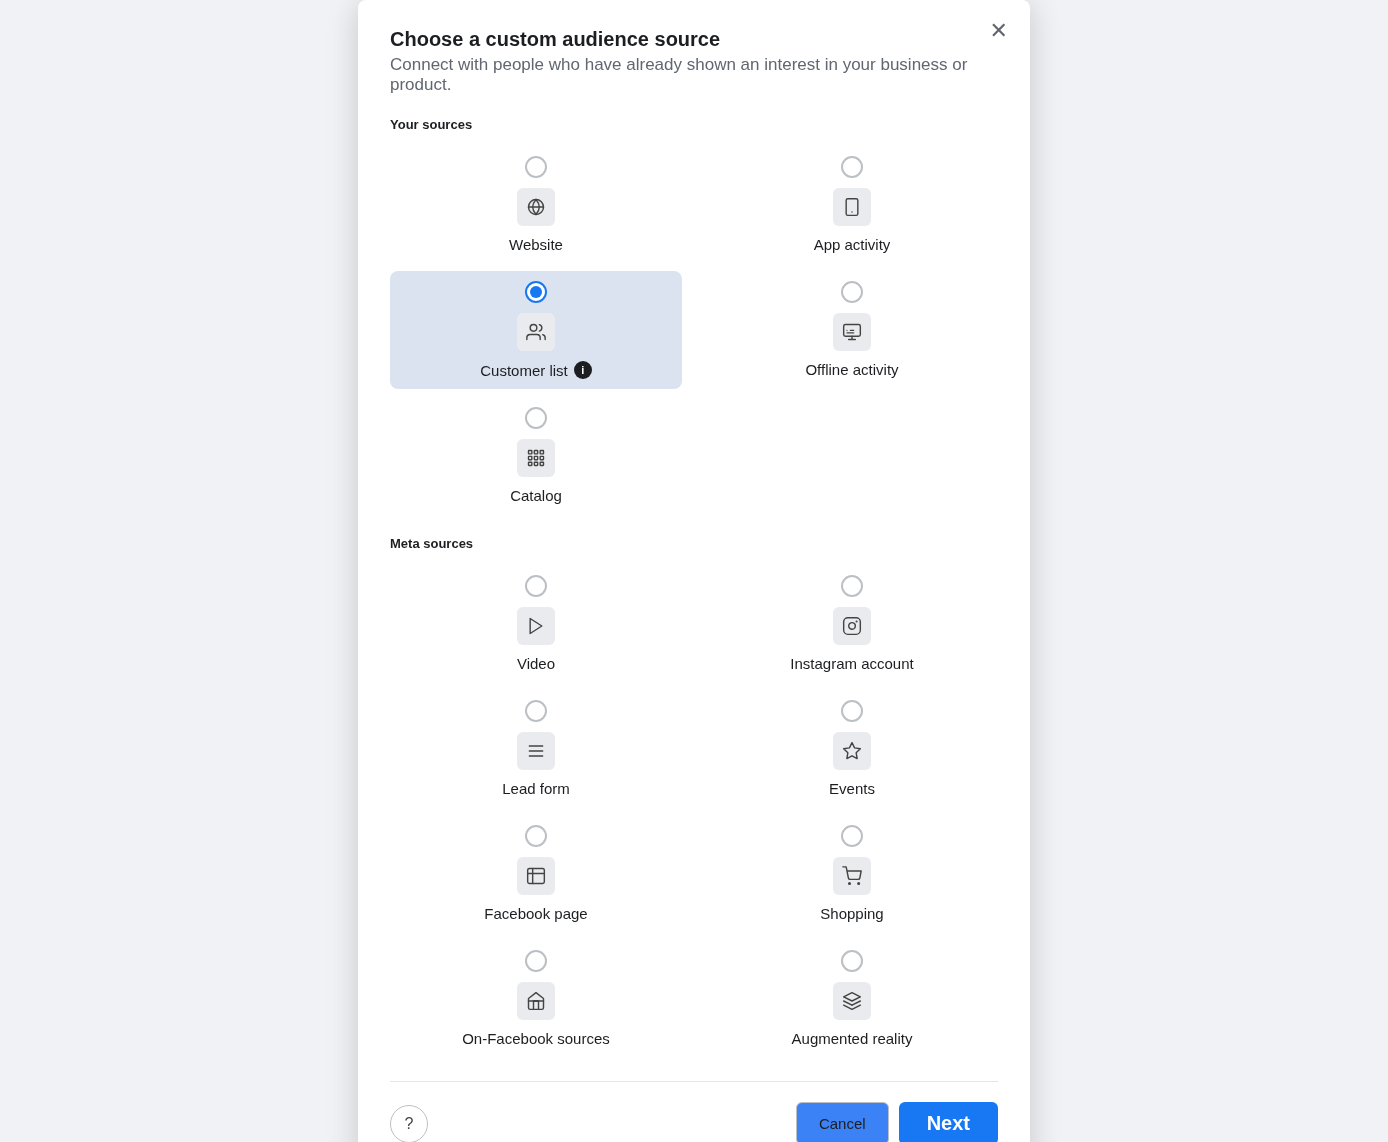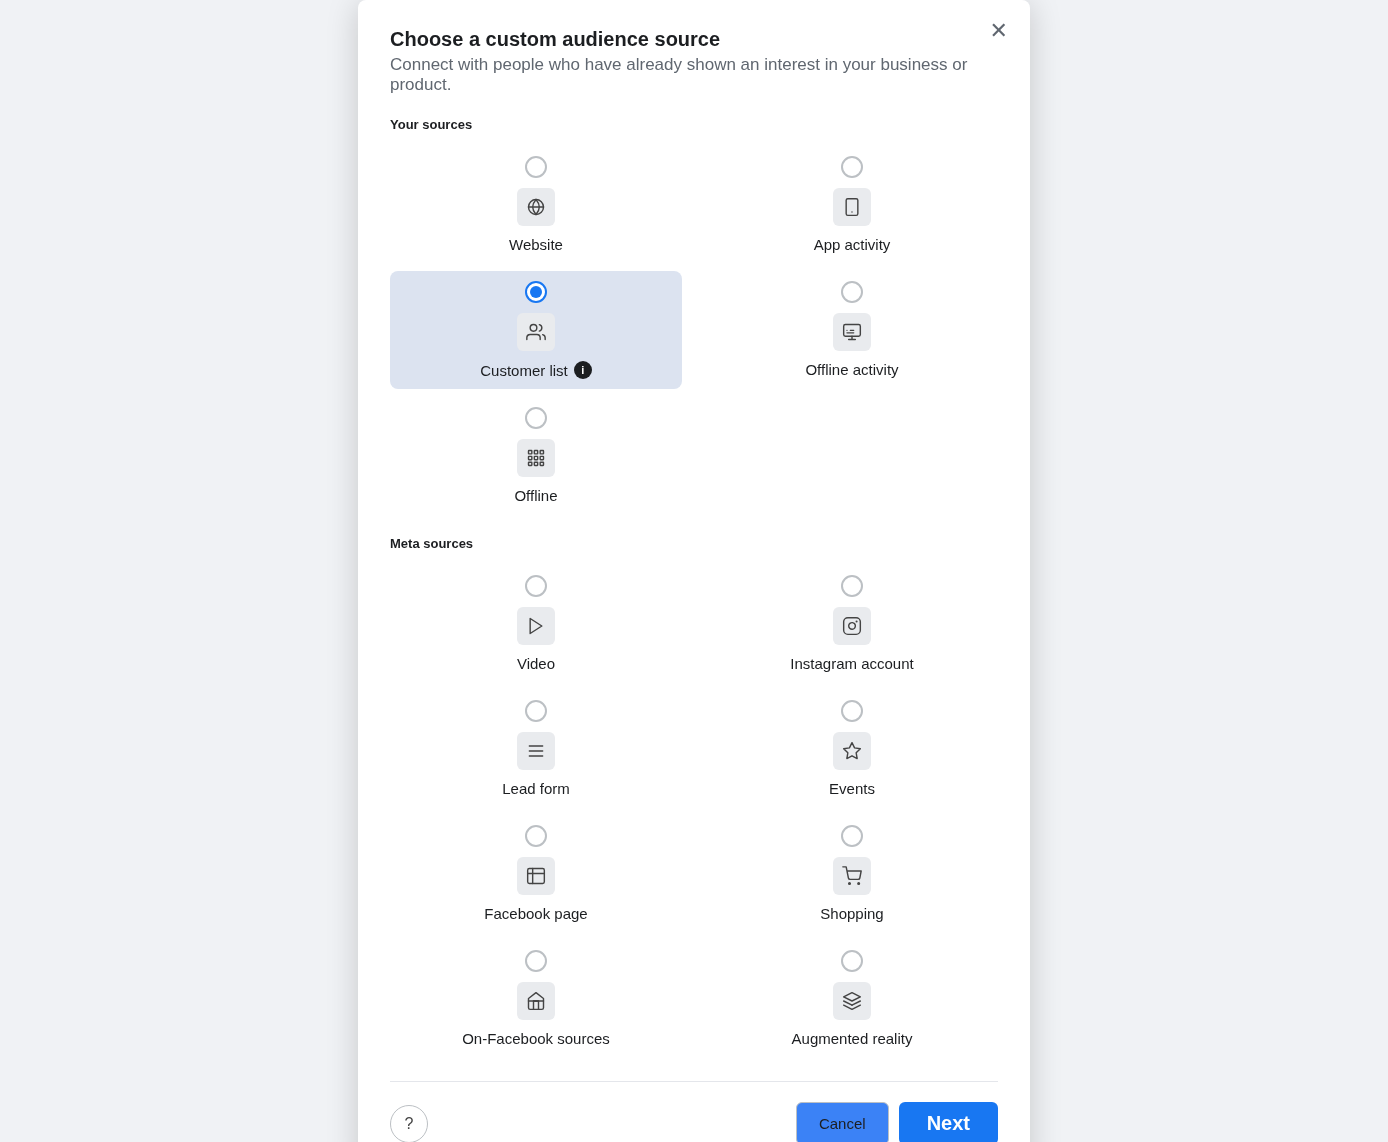--- a/index.html
+++ b/index.html
@@ -256,21 +256,21 @@
             <rect x="10" y="3" width="4" height="4" rx="0.5"></rect>
             <rect x="17" y="3" width="4" height="4" rx="0.5"></rect>
           <rect x="3" y="10" width="4" height="4" rx="0.5"></rect>
             <rect x="10" y="10" width="4" height="4" rx="0.5"></rect>
             <rect x="17" y="10" width="4" height="4" rx="0.5"></rect>
           <rect x="3" y="17" width="4" height="4" rx="0.5"></rect>
             <rect x="10" y="17" width="4" height="4" rx="0.5"></rect>
             <rect x="17" y="17" width="4" height="4" rx="0.5"></rect>
         </svg>
       </div>
-      <span class="option-label">Offline</span>
+      <span class="option-label">Catalog</span>
     </div>
   </div>
 
   <div class="section-label">Meta sources</div>
 
   <div class="options-grid">
 
     <div class="option-item">
       <div class="radio-circle"></div>
       <div class="option-icon-box">

